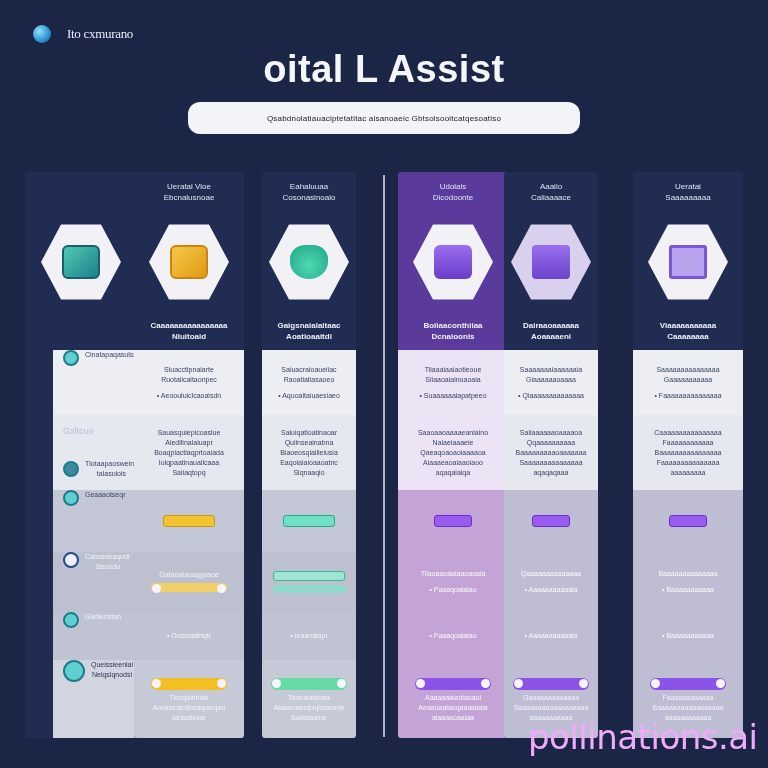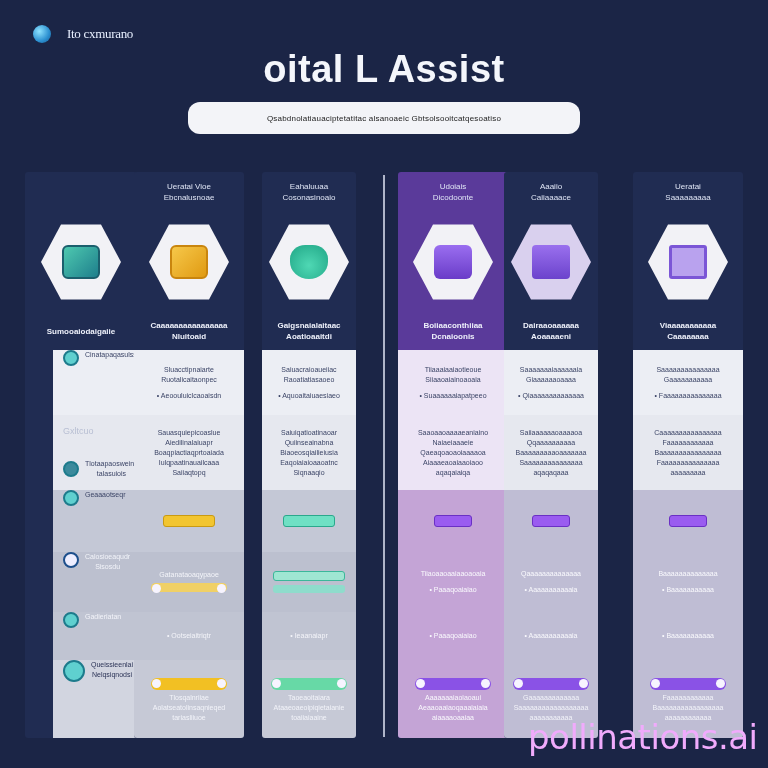--- a/index.html
+++ b/index.html
@@ -82,23 +82,20 @@
 
 <div class="divider"></div>
 
 <div class="col dark label-col" style="left:25px;width:112px;">
   <div class="col-head"></div>
   <div class="hex-wrap">
     <div class="hex">
       <div class="hex-icon" style="background:linear-gradient(135deg,#4ec9b0,#1e7f8c);border:2px solid #1b5f6d;"></div>
     </div>
   </div>
-  <div class="col-sub">
-    <span>Sumooaiodaigaiie</span>
-  </div>
   <div class="cells">
     <div class="cell c-a" style="flex-direction:row;justify-content:flex-start;gap:6px;padding-left:10px;">
       <span class="row-icon"></span>
       <span>Cinatapaqasulsso</span>
     </div>
     <div class="cell c-b" style="justify-content:space-around;padding-left:10px;">
       <span style="color:#b8bfd3;font-size:9px;">Gxltcuo</span>
       <span style="display:flex;gap:6px;align-items:center;">
         <span class="row-icon" style="background:#3b8a9c;"></span>
         <span style="display:flex;flex-direction:column;">

